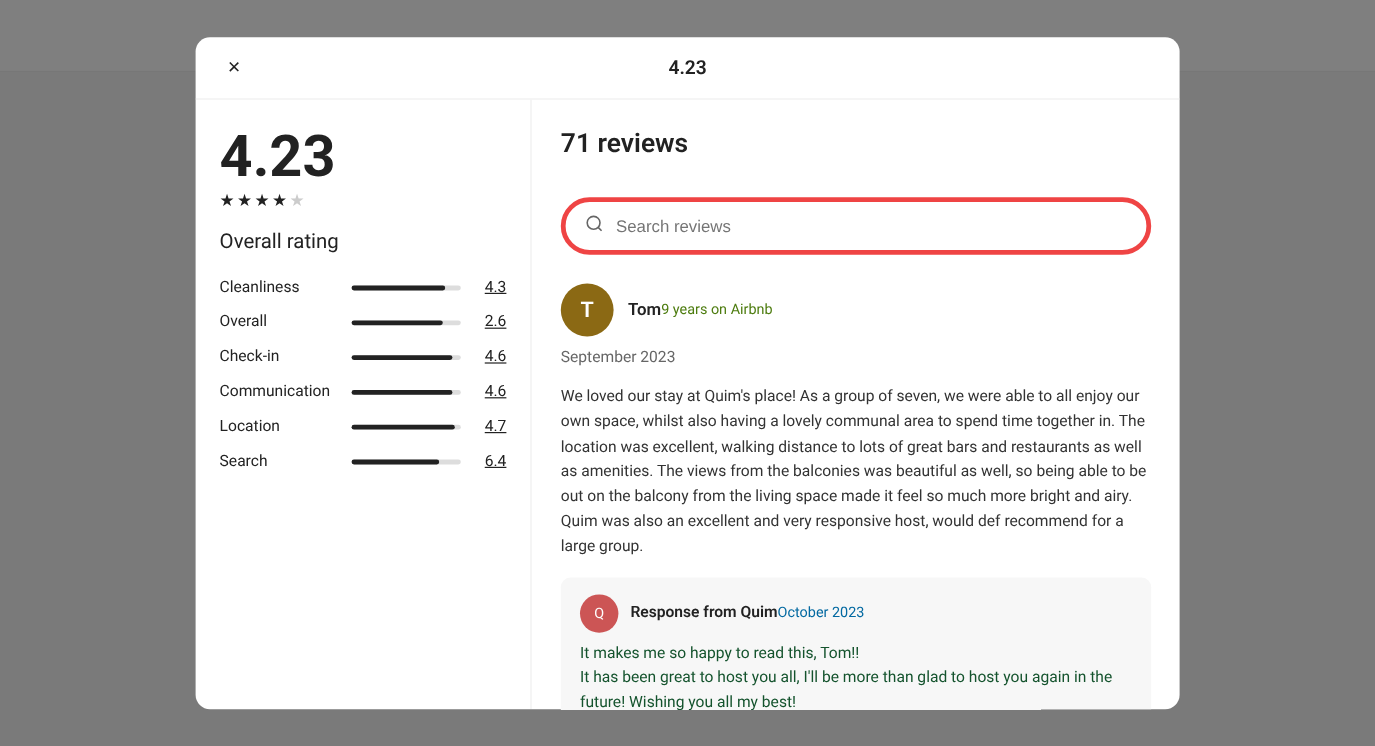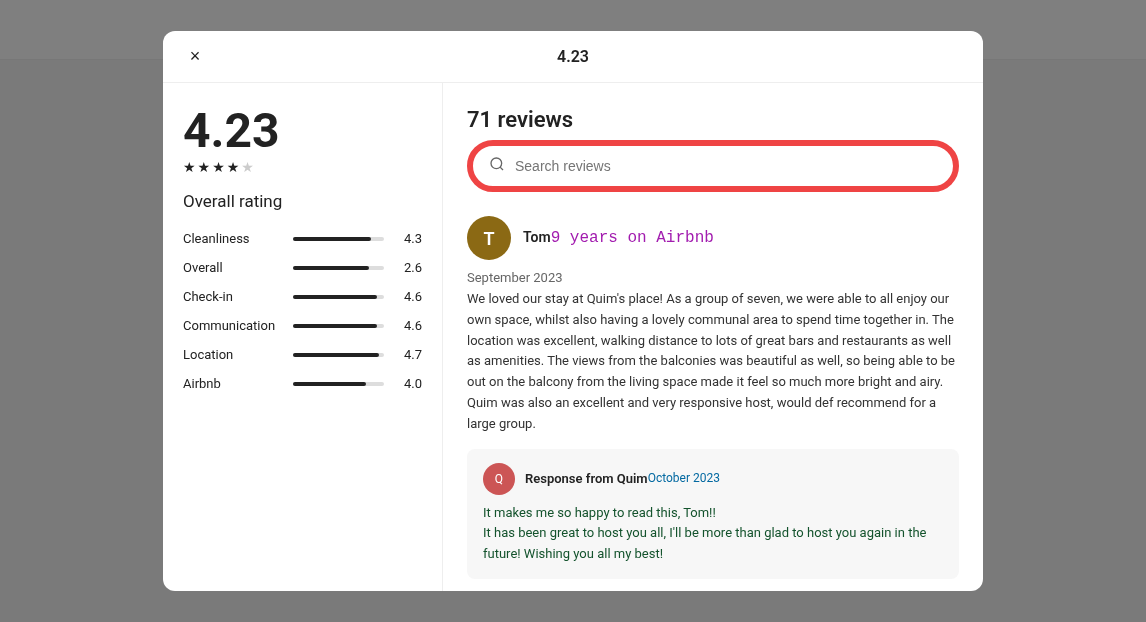--- a/index.html
+++ b/index.html
@@ -138,39 +138,40 @@
     .bar-fill {
       height: 100%;
       background: #222;
       border-radius: 2px;
     }
 
     .rating-value {
       font-size: 13px;
       min-width: 28px;
       text-align: right;
+      text-decoration: underline;
     }
 
     
     .right-panel {
       flex: 1;
       overflow-y: auto;
       padding: 24px 24px;
     }
 
     .reviews-count {
       font-size: 22px;
       font-weight: 600;
-      margin-bottom: 8px;
+      margin-bottom: 32px;
     }
 
     .search-box {
       display: flex;
       align-items: center;
-      border: 6px solid #ef4444;
+      border: 4px solid #ef4444;
       border-radius: 30px;
       padding: 10px 16px;
       gap: 10px;
       margin-bottom: 24px;
     }
 
     .search-icon {
       color: #666;
       font-size: 16px;
     }
@@ -217,29 +218,28 @@
       display: flex;
       flex-direction: row;
     }
 
     .reviewer-name {
       font-size: 14px;
       font-weight: 600;
     }
 
     .reviewer-meta {
-      font-size: 16px;
-      color: #a21caf;
-      font-family: Liberation Mono, monospace;
+      font-size: 12px;
+      color: #4d7c0f;
     }
 
     .review-date {
       font-size: 13px;
       color: #666;
-      margin-bottom: 4px;
+      margin-bottom: 16px;
     }
 
     .review-text {
       font-size: 13px;
       line-height: 1.6;
       color: #333;
     }
 
     
     .host-response {
@@ -383,25 +383,25 @@
               <span class="rating-label">Location</span>
               <div class="bar-container">
                 <div class="bar-fill" style="width:94%"></div>
               </div>
               <span class="rating-value">4.7</span>
             </div>
           </div>
 
           <div class="rating-item">
             <div class="rating-row">
-              <span class="rating-label">Airbnb</span>
+              <span class="rating-label">Search</span>
               <div class="bar-container">
                 <div class="bar-fill" style="width:80%"></div>
               </div>
-              <span class="rating-value">4.0</span>
+              <span class="rating-value">6.4</span>
             </div>
           </div>
         </div>
       </div>
 
       <div class="right-panel">
         <div class="reviews-count">71 reviews</div>
 
         <div class="search-box">
           <span class="search-icon">

